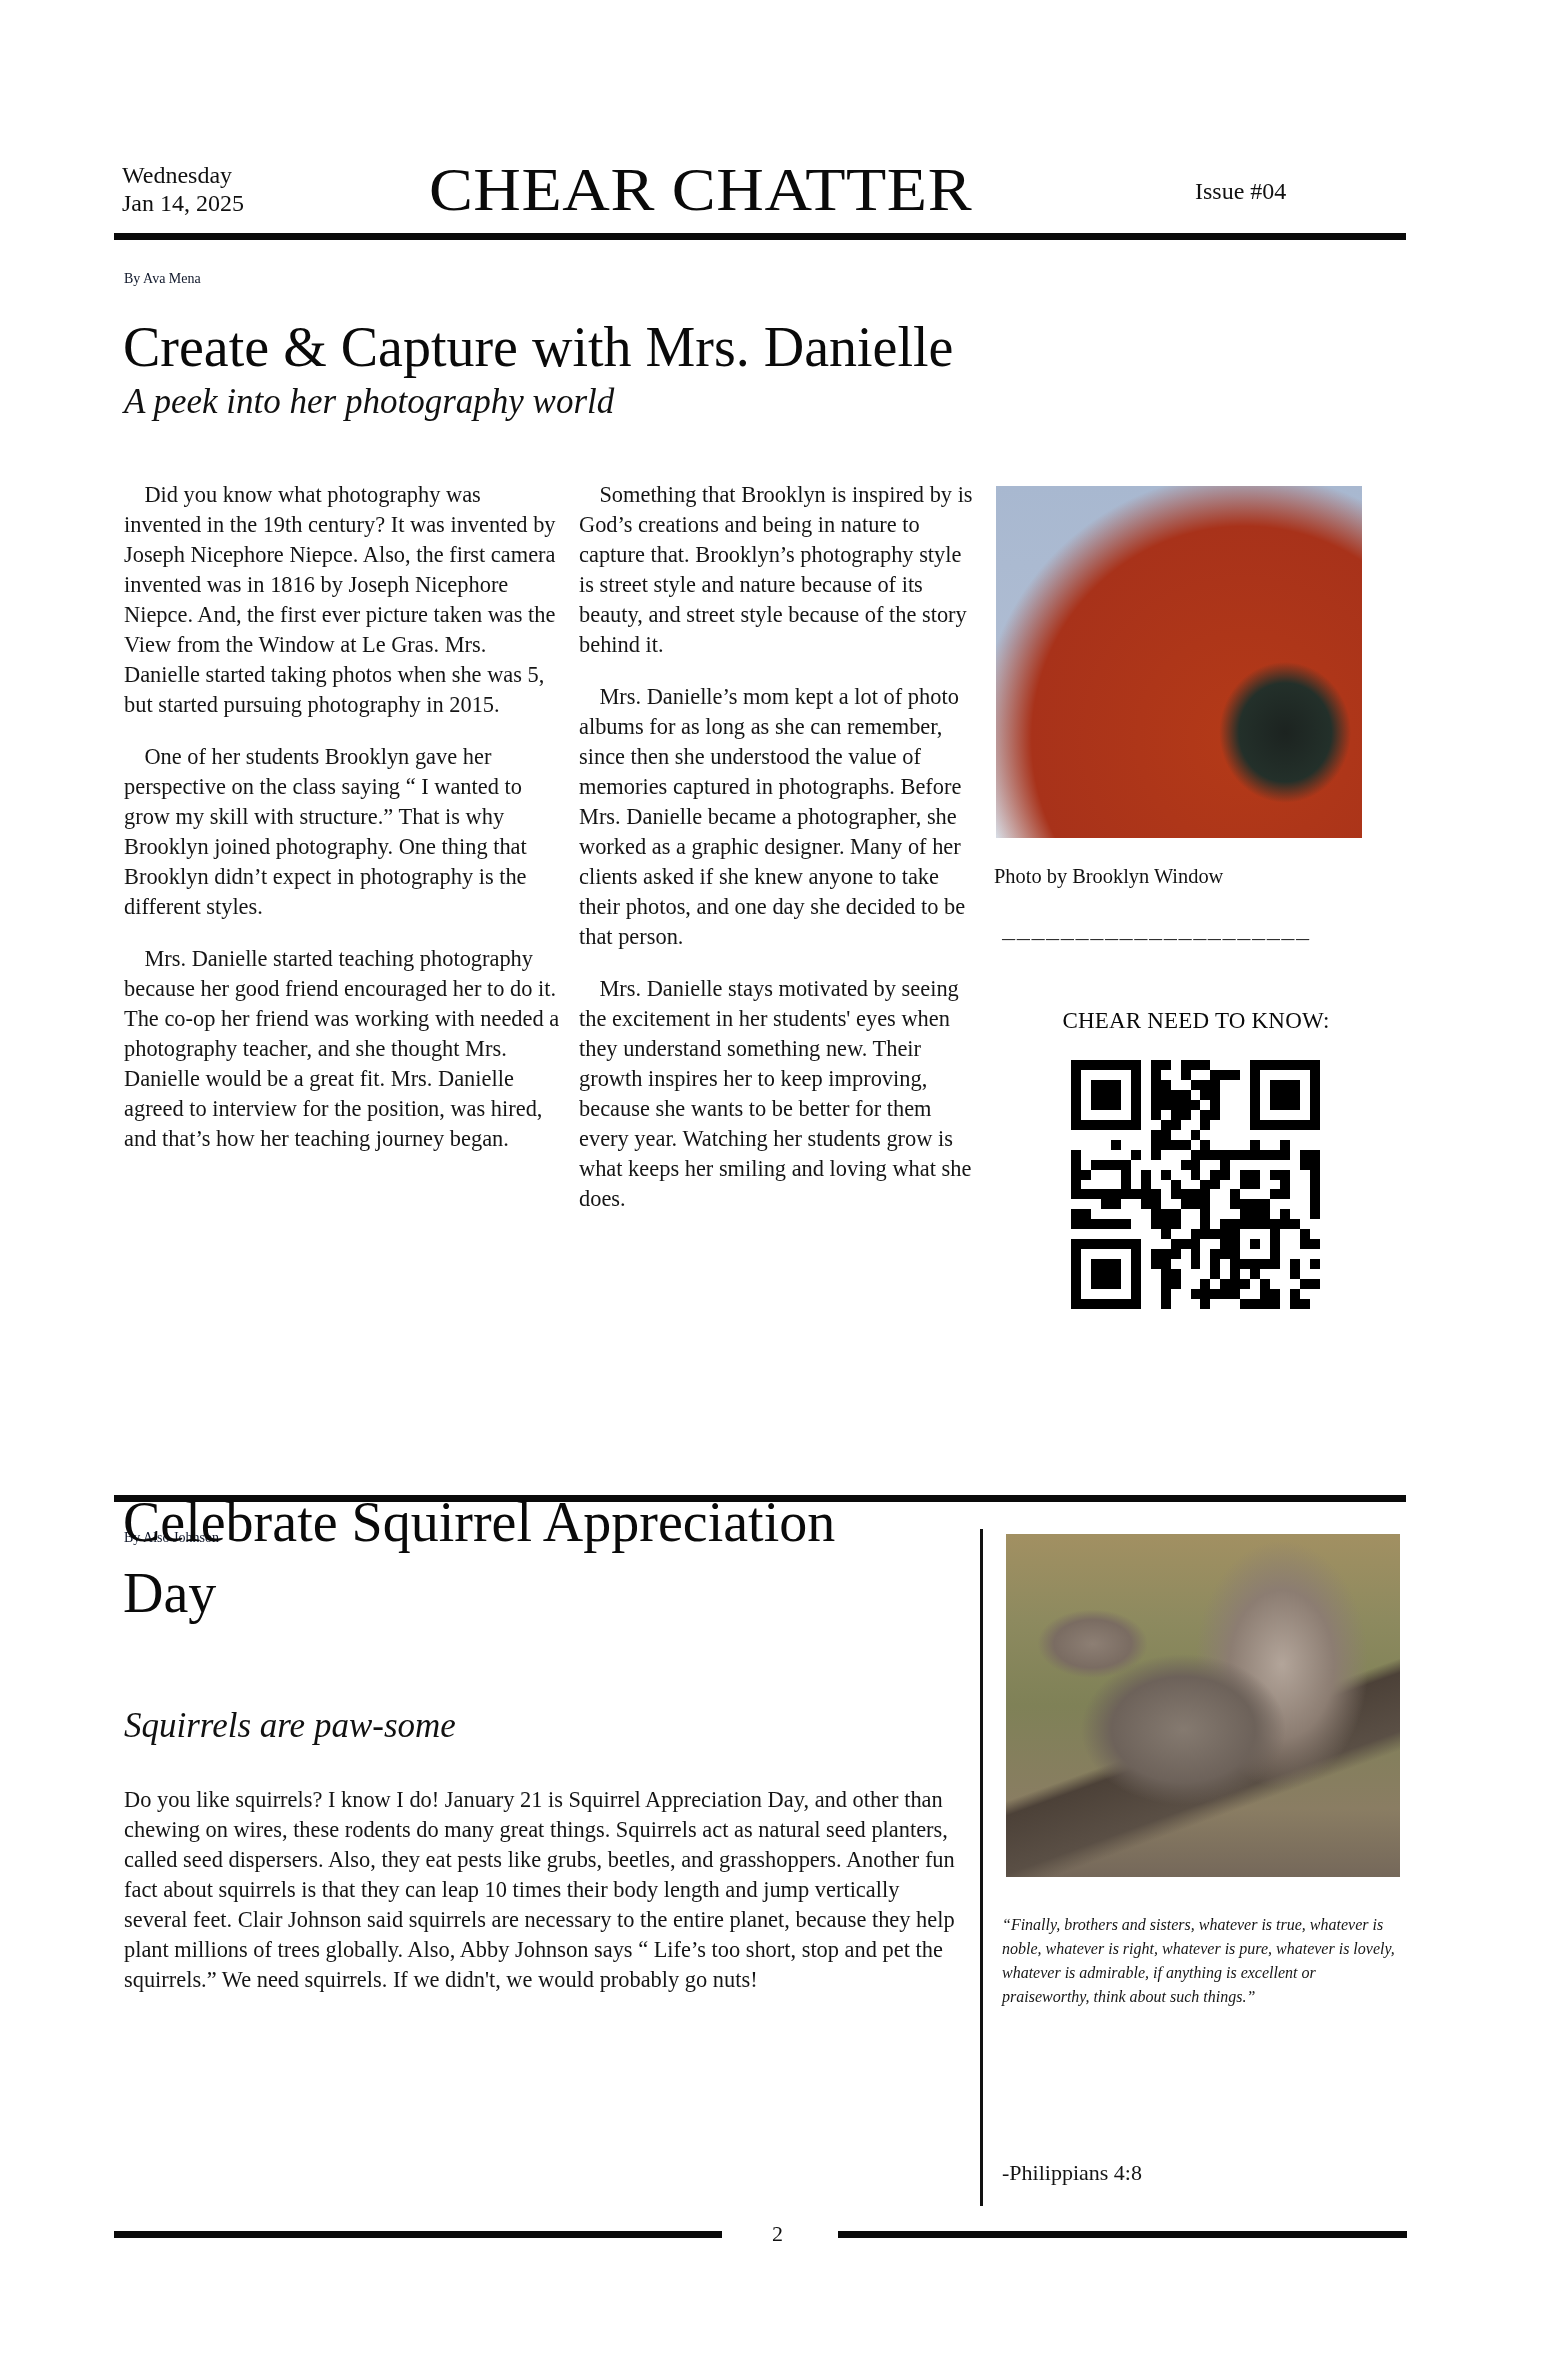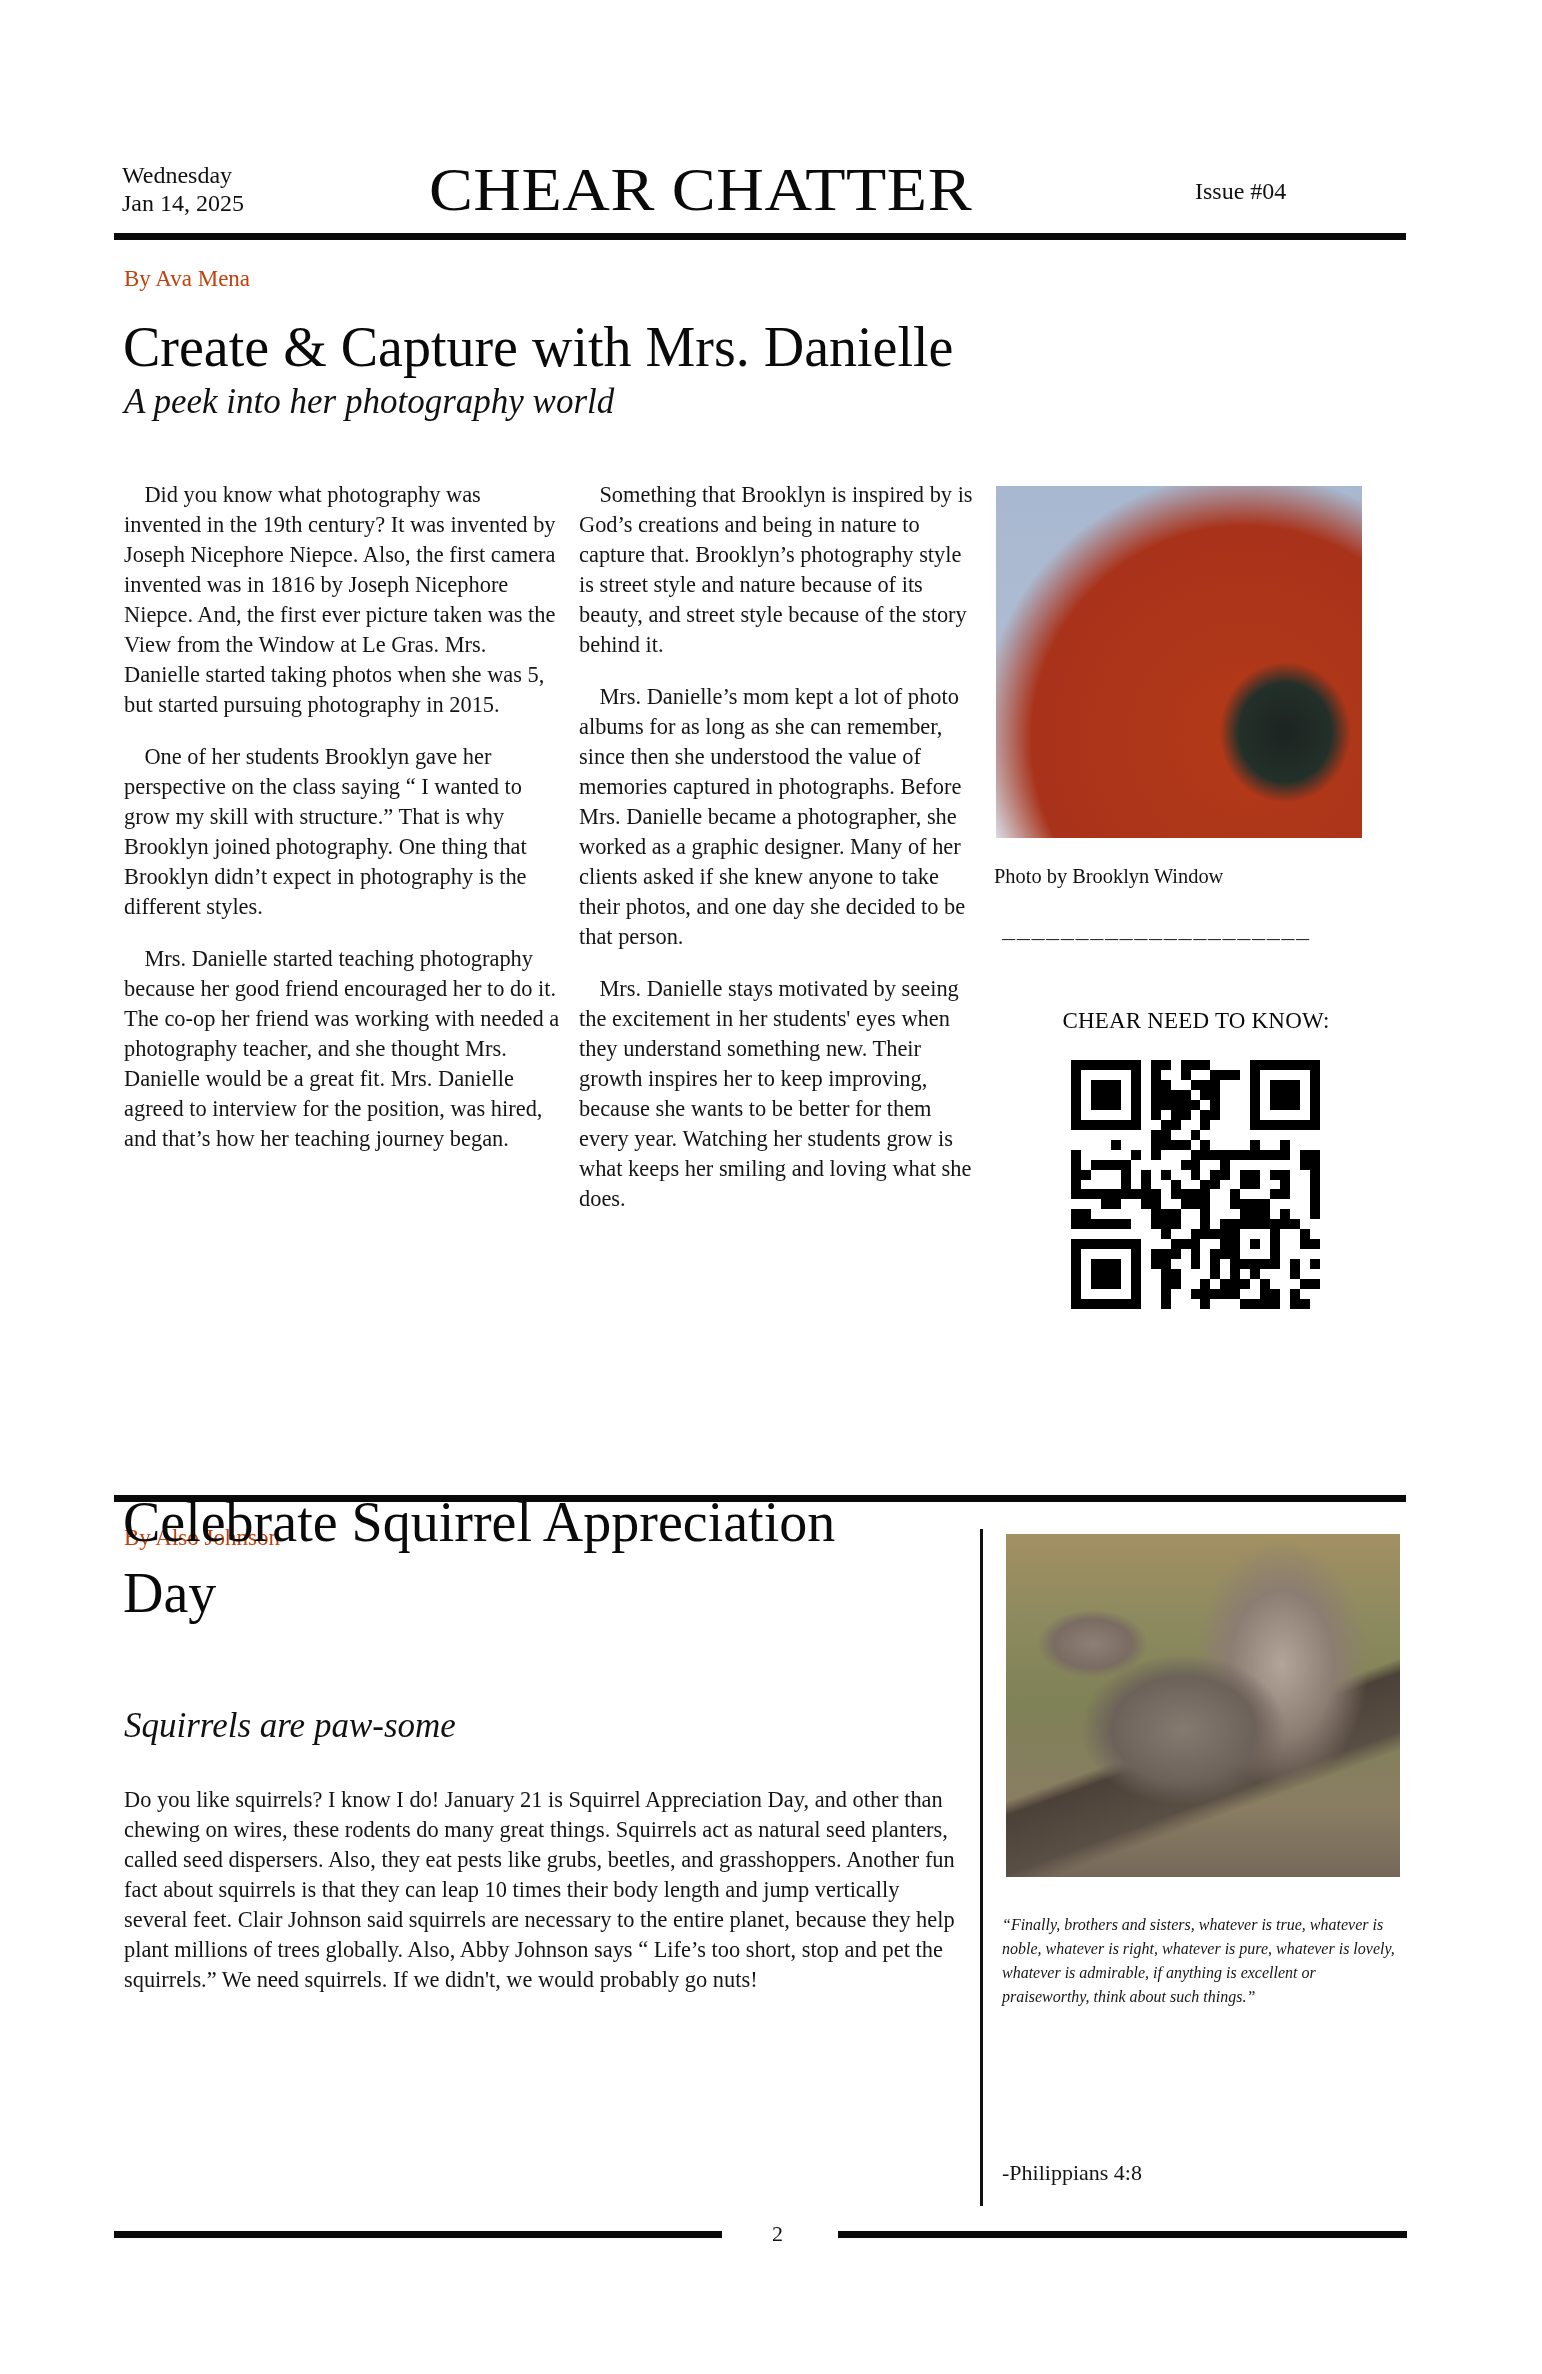--- a/index.html
+++ b/index.html
@@ -17,21 +17,21 @@
   .masthead-title {
     left: 0; width: 1401px; top: 153px; text-align: center;
     font-size: 61px; line-height: 74px; letter-spacing: 0.5px; font-weight: 400;
     color: #0a0a0a;
   }
   .masthead-title span { display: inline-block; transform: scaleX(1.08); }
   .issue { left: 1195px; top: 176px; font-size: 24px; line-height: 30px; }
   .rule { background: #0a0a0a; height: 6.5px; }
 
   
-  .byline { font-size: 23px; line-height: 24px; color: #c2410c; }
+  .byline { font-size: 14px; line-height: 24px; color: #0f172a; }
   .headline { font-size: 56px; line-height: 67px; font-weight: 400; color: #0a0a0a; margin-top: 10px; }
   .dek { font-size: 35px; line-height: 43px; font-style: italic; color: #111; }
 
   .col { font-size: 22.4px; line-height: 30px; color: #151515; }
   .col p { text-indent: 20.4px; margin-bottom: 22px; }
 
   .photo-fruit {
     left: 996px; top: 486px; width: 366px; height: 352px;
     background:
       radial-gradient(ellipse 18% 20% at 79% 70%, #1c2320 0%, #23302a 70%, rgba(35,48,42,0) 100%),

